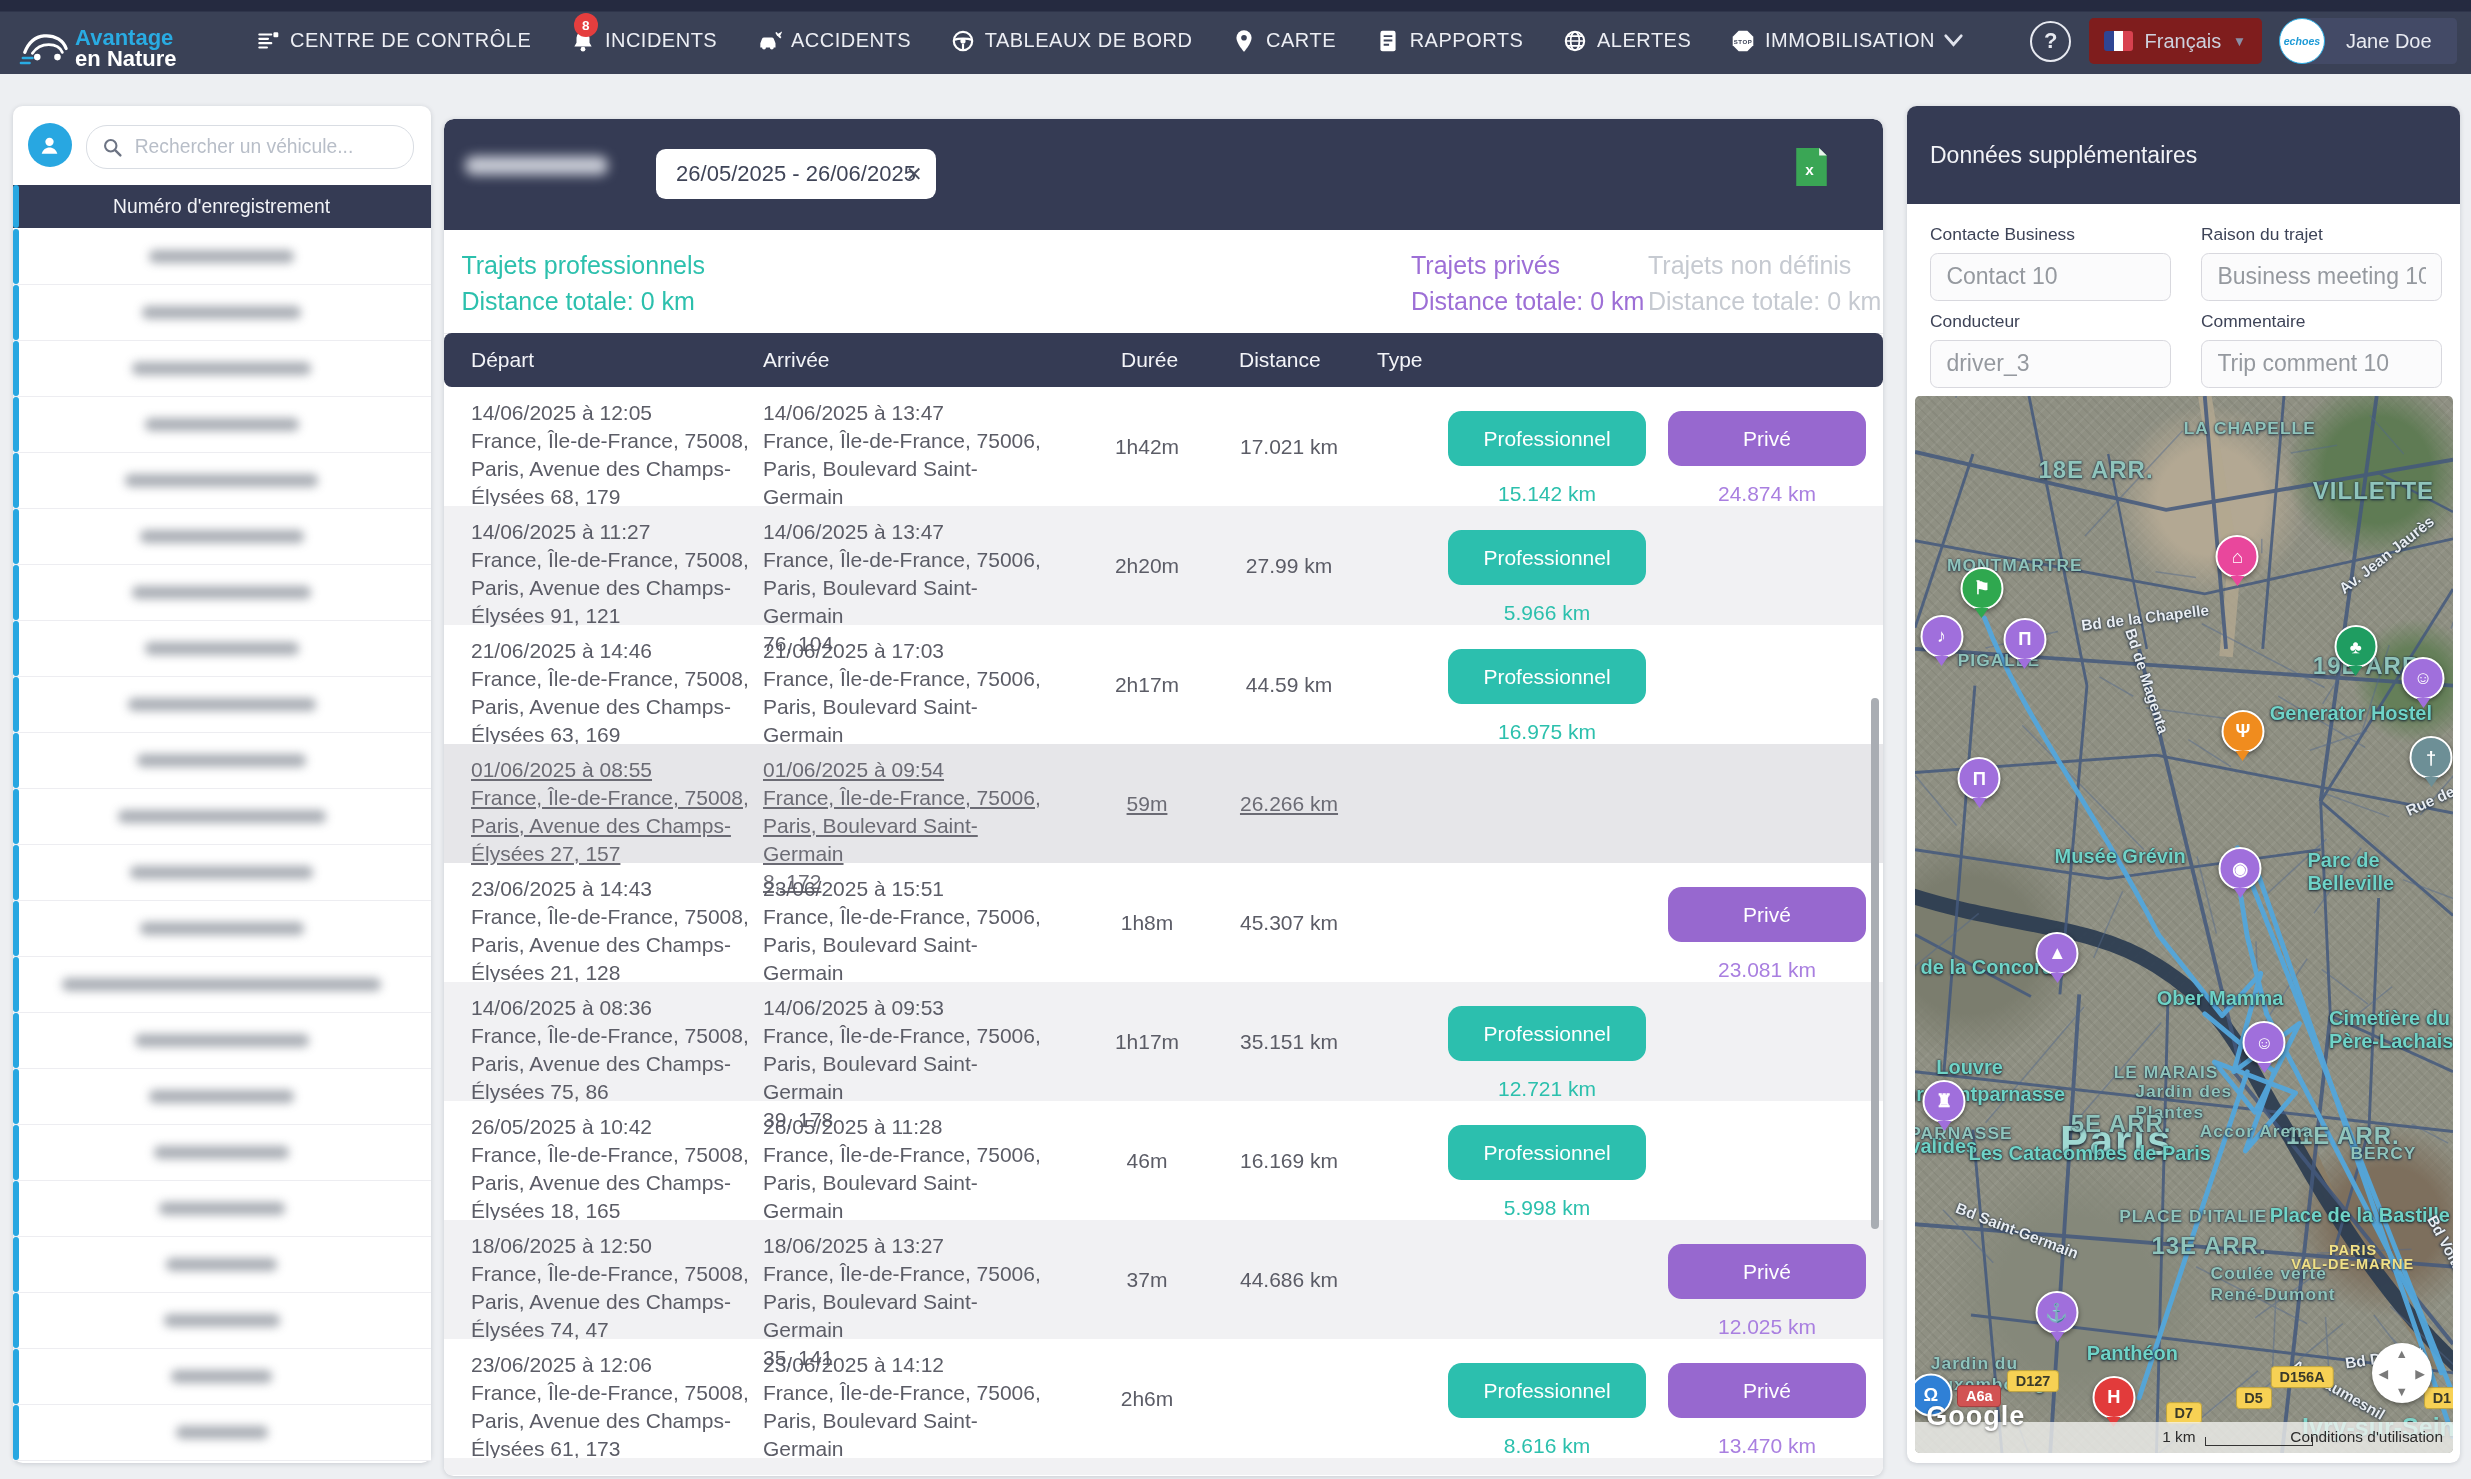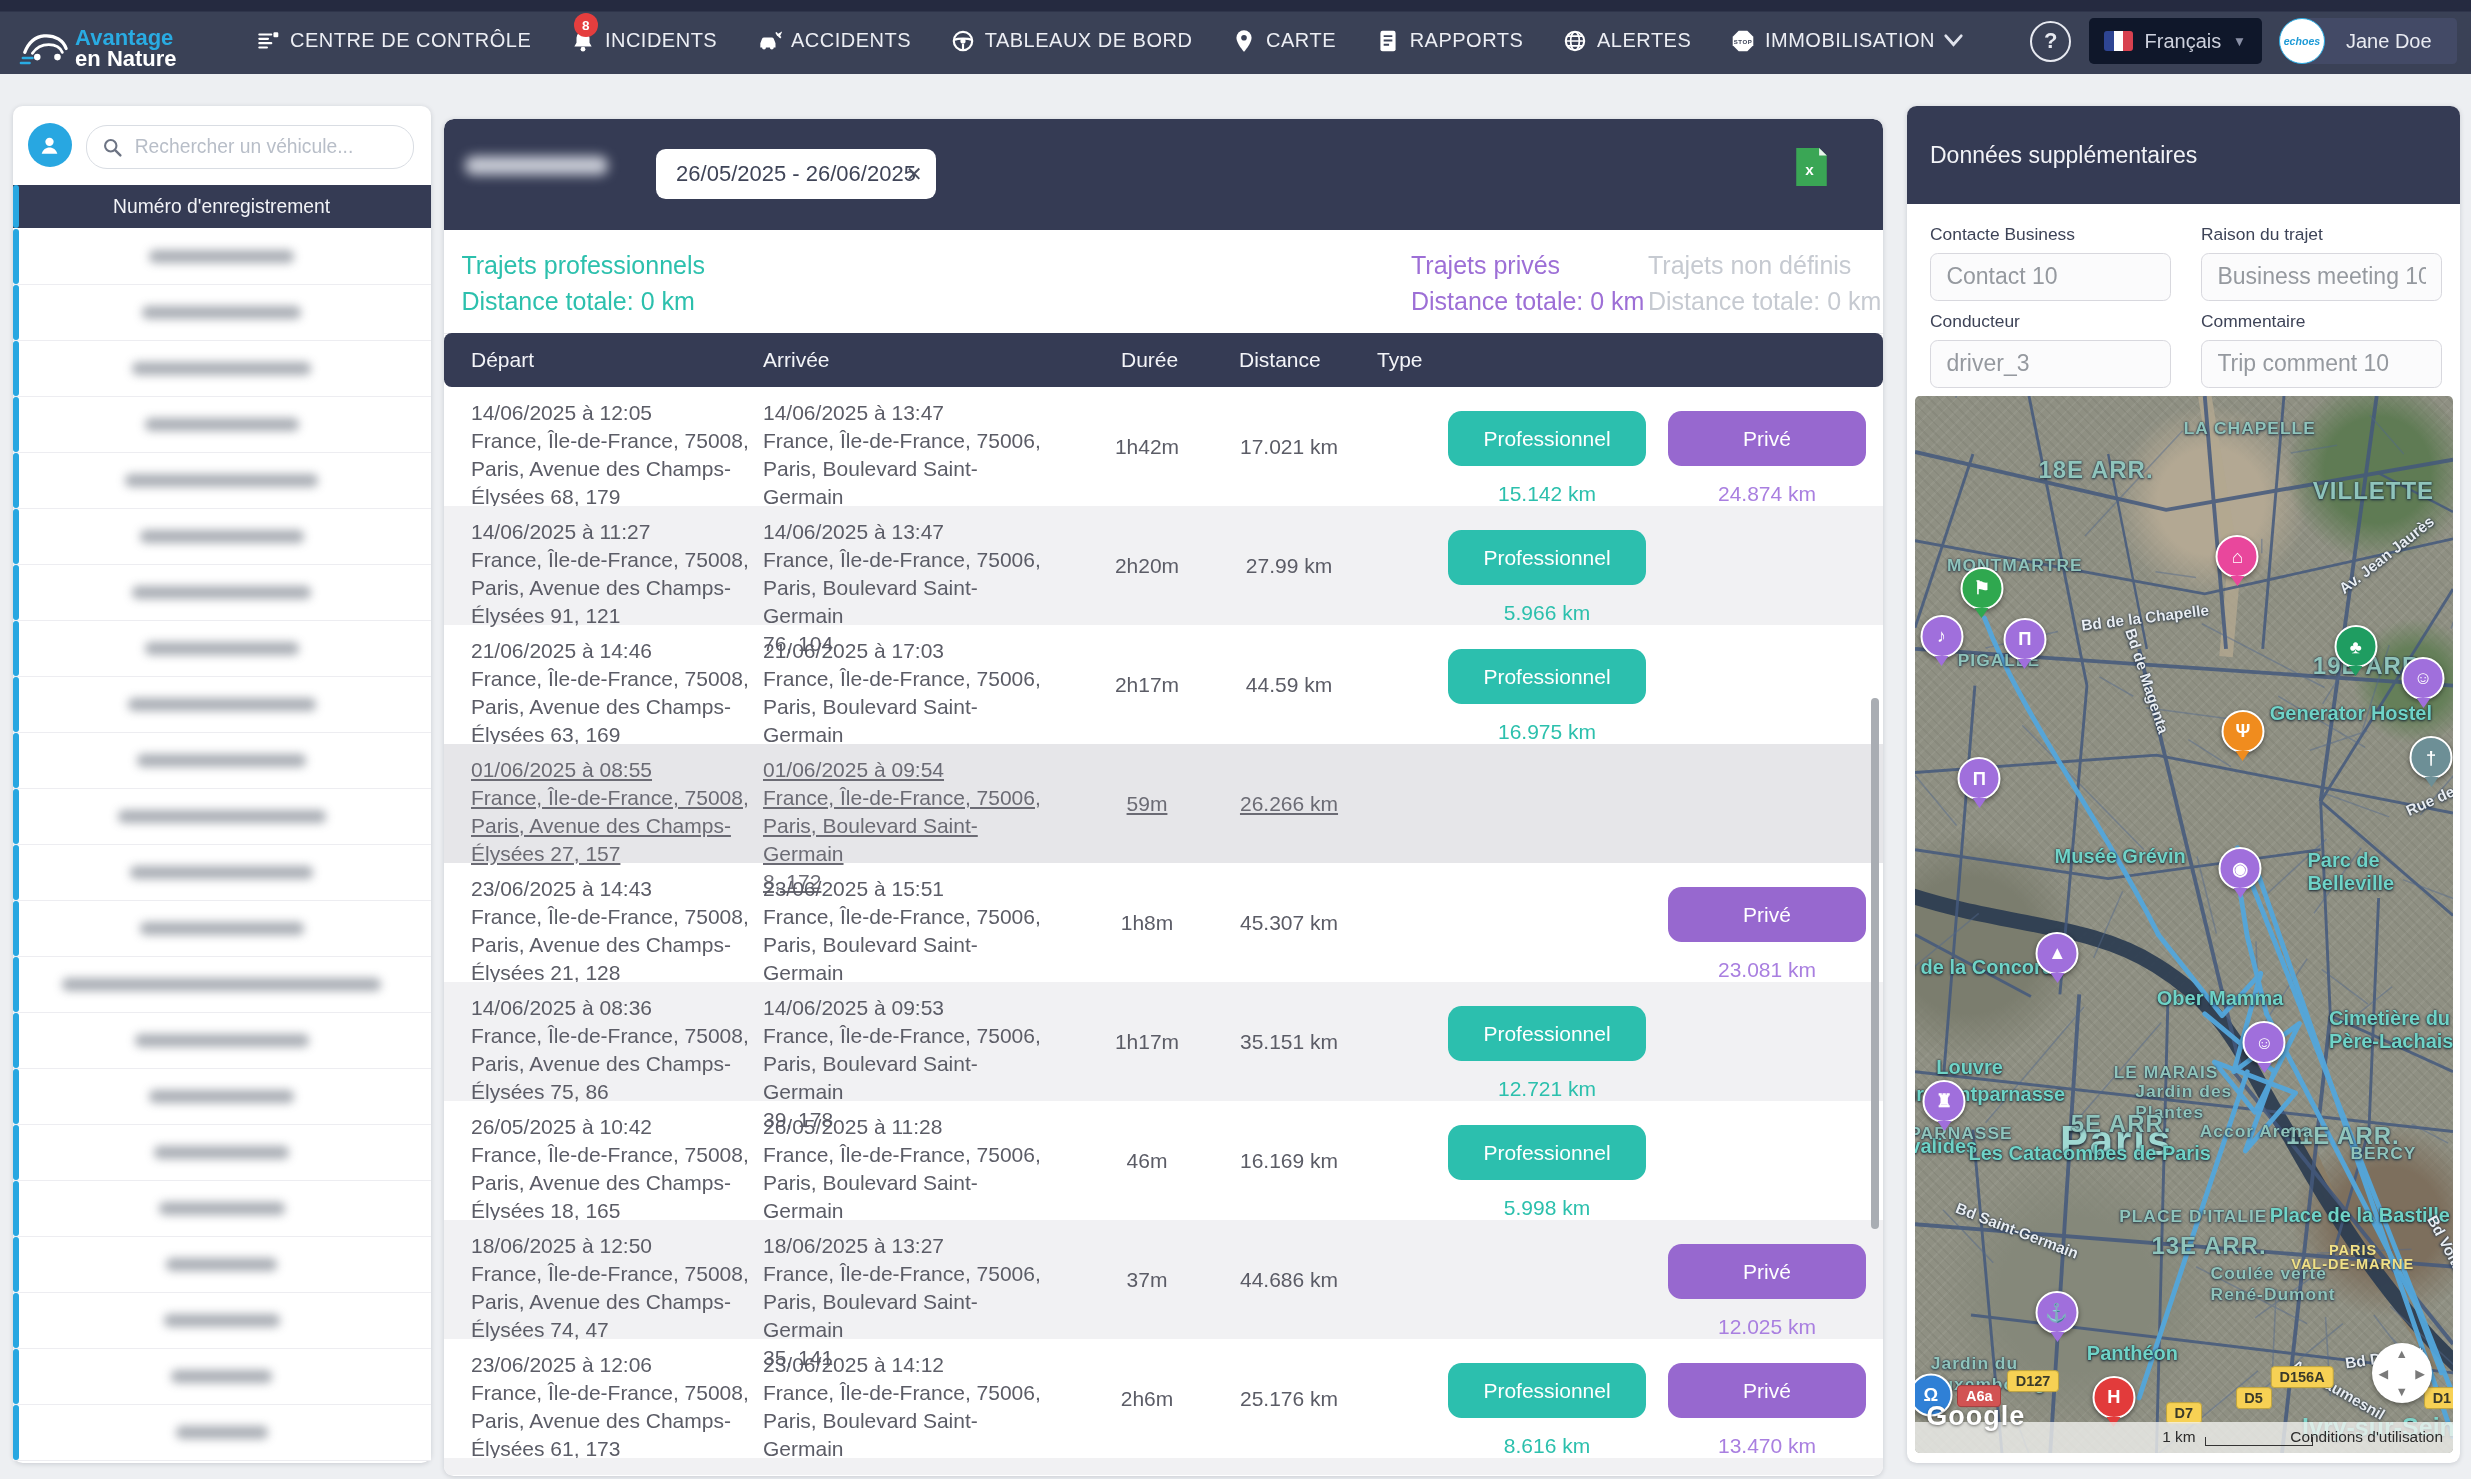--- a/index.html
+++ b/index.html
@@ -17,21 +17,21 @@
   .nav-item{display:flex;align-items:center;gap:8.7px;color:#eceef4;font-size:20px;
     letter-spacing:0.5px;cursor:pointer;position:relative;white-space:nowrap;}
   .nav-item svg{width:26px;height:26px;}
   .nav-badge{position:absolute;top:-14.5px;left:3.9px;background:#e53e3e;color:#fff;
     width:24px;height:24px;border-radius:50%;font-size:13.5px;font-weight:bold;
     display:flex;align-items:center;justify-content:center;}
   .nav-chevron{margin-left:5.8px;margin-top:7.7px;cursor:pointer;}
   .nav-right{position:absolute;right:15.4px;top:7.7px;height:67px;display:flex;align-items:center;gap:17.4px;}
   .help-btn{width:37px;height:37px;border-radius:50%;border:2.4px solid #e7e9f0;color:#e7e9f0;
     font-size:22px;font-weight:bold;display:flex;align-items:center;justify-content:center;cursor:pointer;}
-  .lang-box{display:flex;align-items:center;gap:11.6px;background:#0f172a;border-radius:4.8px;
+  .lang-box{display:flex;align-items:center;gap:11.6px;background:#7f1d1d;border-radius:4.8px;
     height:46px;padding:0 15.4px;cursor:pointer;}
   .flag{width:29px;height:20px;border-radius:2.9px;overflow:hidden;display:flex;}
   .flag i{flex:1;}
   .lang-label{color:#cdd1dd;font-size:20px;}
   .lang-caret{color:#8a90a6;font-size:13.5px;}
   .user-chip{display:flex;align-items:center;background:#434a66;border-radius:25px 4.8px 4.8px 25px;
     height:46px;padding-right:25px;cursor:pointer;}
   .avatar{width:44px;height:44px;border-radius:50%;background:#fff;border:1.9px solid #29abe2;
     display:flex;align-items:center;justify-content:center;color:#1d9ad6;font-weight:bold;
     font-size:10.6px;font-style:italic;}
@@ -574,21 +574,20 @@
             <div>Paris, Avenue des Champs-</div>
             <div>Élysées 61, 173</div>
           </div>
               <div class="cell c-arr">
             <div>23/06/2025 à 14:12</div>
             <div>France, Île-de-France, 75006,</div>
             <div>Paris, Boulevard Saint-Germain</div>
             <div>76, 55</div>
           </div>
               <div class="cc c-dur">2h6m</div>
-              <div class="cc c-dist">25.176 km</div>
           <div class="slot slot1">
       <div class="badge pro">Professionnel</div>
       <div class="slot-km km-pro">8.616 km</div>
           </div>
           <div class="slot slot2">
       <div class="badge prive">Privé</div>
       <div class="slot-km km-prive">13.470 km</div>
           </div>
         </div>
         <div class="trow gray">

